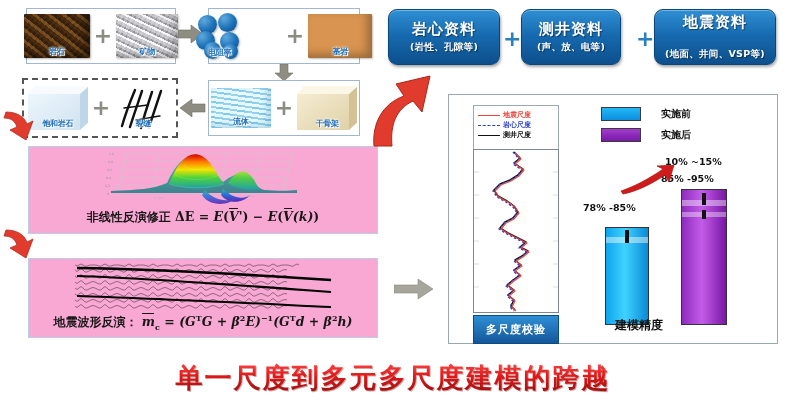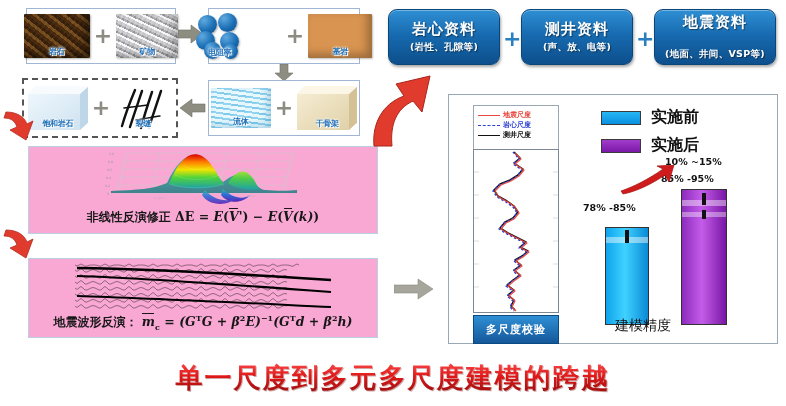--- a/index.html
+++ b/index.html
@@ -140,26 +140,26 @@
   .wellbox { border: 1px solid #7d8894; background:#fff; position: relative; }
   .titlestrip {
     background: linear-gradient(180deg,#2f8fd4,#14579a);
     color:#fff; font-size: 11px; font-weight: bold; letter-spacing: 1px;
     display:flex; align-items:center; justify-content:center;
     border: 1px solid #0c4a82;
   }
   .swatch { width: 40px; height: 14px; border:1px solid #3a3a3a; }
   .sw-before { background: linear-gradient(180deg,#25b7f5,#0a8fe0); }
   .sw-after  { background: linear-gradient(180deg,#a23ccb,#7a18a8); }
-  .legtxt2 { font-size: 16px; font-weight: bold; color:#111; margin-left:10px; }
+  .legtxt2 { font-size: 10px; font-weight: bold; color:#111; margin-left:20px; }
   .bar { position:absolute; bottom:0; border:1px solid #333; }
   .bar-before { background: linear-gradient(90deg,#0fa4ec 0%,#3fd2ff 45%,#0a8ad6 100%); }
   .bar-after  { background: linear-gradient(90deg,#8e2bbd 0%,#c35ce8 45%,#7a17a6 100%); }
   .barlbl { position:absolute; font-size: 9.5px; font-weight: bold; color:#111; white-space: nowrap; }
-  .axlabel { font-size: 14px; font-weight: normal; color:#111; }
+  .axlabel { font-size: 12px; font-weight: bold; color:#111; }
 
   
   .banner {
     font-size: 27px; font-weight: bold; letter-spacing: 2px;
     background: linear-gradient(180deg,#ff4d4d 0%,#e01919 45%,#8f0d0d 100%);
     -webkit-background-clip: text; background-clip: text; color: transparent;
     text-align: center;
     filter: drop-shadow(1px 1px 0 rgba(120,0,0,.35));
   }
 </style>
@@ -368,21 +368,21 @@
       <span>=</span>
       <i>(G</i><sup class="ex">T</sup><i>G + β</i><sup class="ex">2</sup><i>E)</i><sup class="ex">−1</sup><i>(G</i><sup class="ex">T</sup><i>d + β</i><sup class="ex">2</sup><i>h)</i>
     </div>
   </div>
 
   <div class="abs pill" style="left:388px; top:9px; width:112px; height:56px;">
     <div class="l1">岩心资料</div>
     <div class="l2">(岩性、孔隙等)</div>
   </div>
   <div class="abs pillplus" style="left:503px; top:26px;">+</div>
-  <div class="abs pill" style="left:521px; top:9px; width:112px; height:56px;">
+  <div class="abs pill" style="left:521px; top:9px; width:100px; height:56px;">
     <div class="l1">测井资料</div>
     <div class="l2">(声、放、电等)</div>
   </div>
   <div class="abs pillplus" style="left:636px; top:26px;">+</div>
   <div class="abs pill" style="left:654px; top:9px; width:122px; height:56px;gap:14px;">
     <div class="l1">地震资料</div>
     <div class="l2">(地面、井间、VSP等)</div>
   </div>
 
   <div class="arw" style="left:366px; top:72px;">

